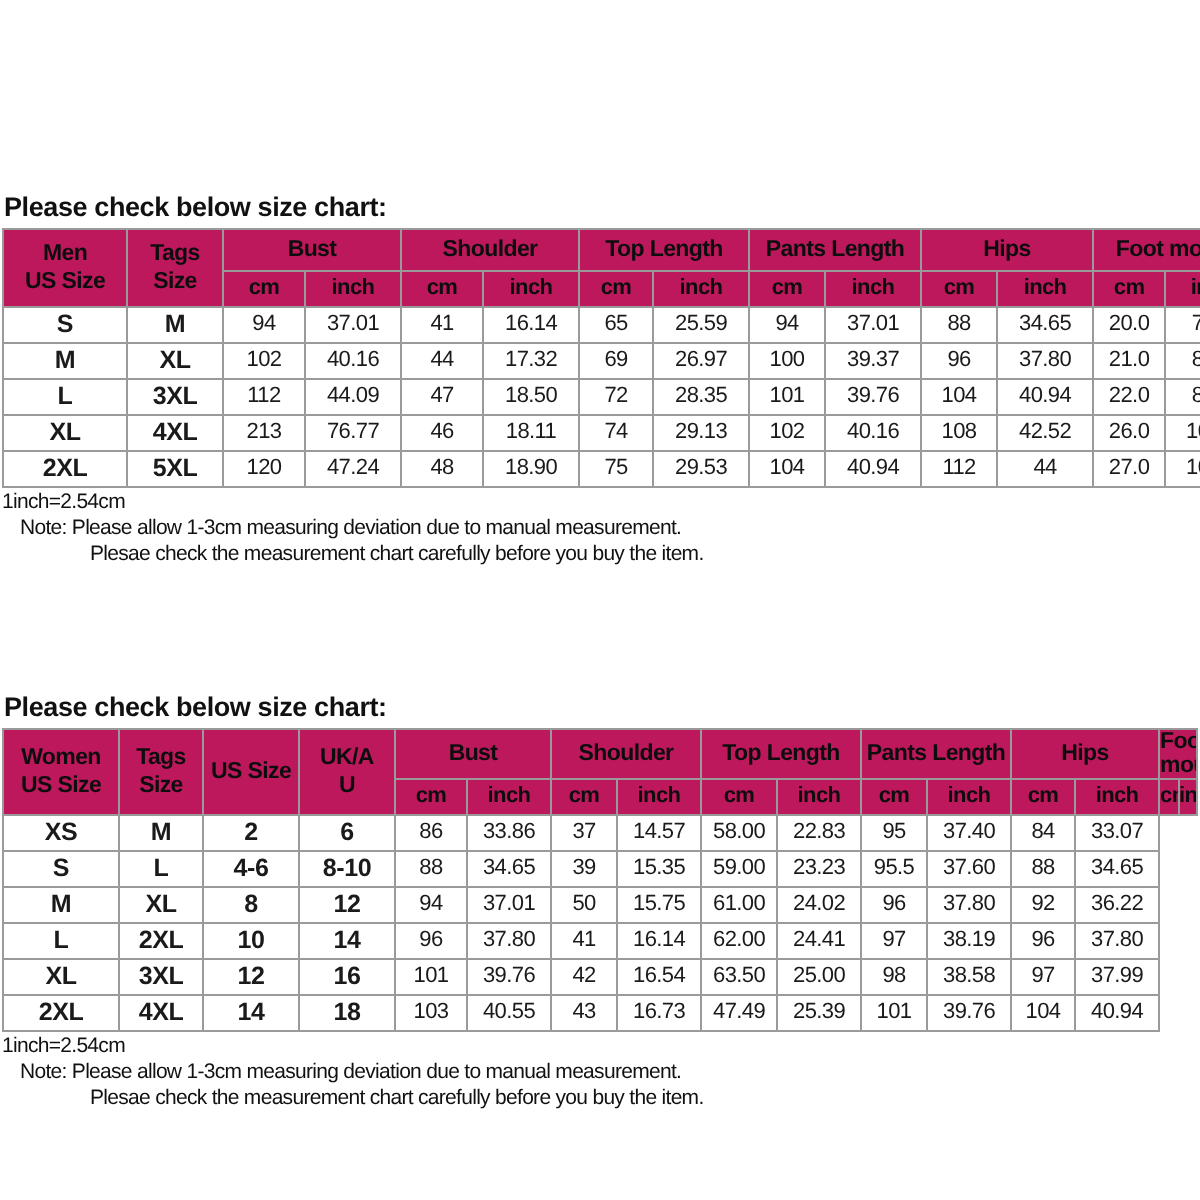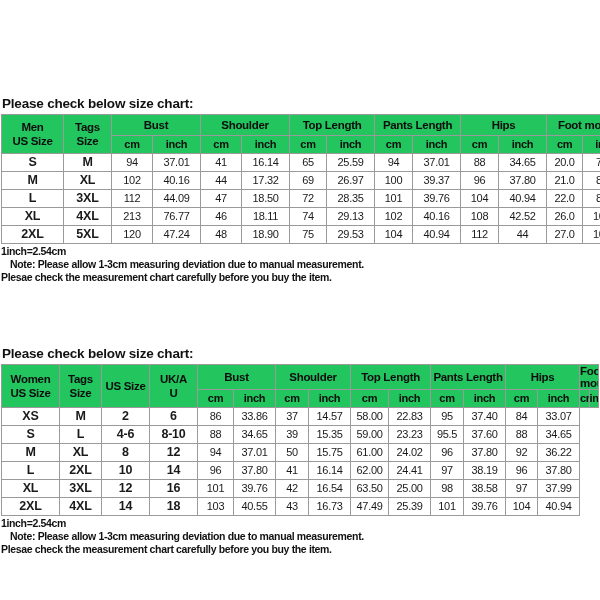--- a/index.html
+++ b/index.html
@@ -45,21 +45,21 @@
   table.size-table th,
   table.size-table td {
     border: 1px solid #9a9a9a;
     text-align: center;
     vertical-align: middle;
     padding: 0;
     line-height: 1.05;
     overflow: hidden;
   }
   table.size-table thead th {
-    background: #22c55e;
+    background: #be185d;
     font-weight: bold;
     font-size: 11.5px;
     letter-spacing: -0.3px;
     color: #0d0d0d;
   }
   th.unit-cell {
     font-weight: normal;
     font-size: 11px !important;
     height: 17px;
     letter-spacing: 0px;
@@ -78,27 +78,27 @@
     font-weight: bold;
     font-size: 12.5px;
     letter-spacing: -0.2px;
   }
 
   .notes {
     padding: 1px 0 0 1px;
     font-size: 10.5px;
     line-height: 13px;
     color: #111;
-    font-weight: bold;
+    font-weight: normal;
     letter-spacing: -0.35px;
     white-space: nowrap;
   }
   .notes .n1 { padding-left: 0px; }
   .notes .n2 { padding-left: 9px; }
-  .notes .n3 { padding-left: 0px; }
+  .notes .n3 { padding-left: 0px; margin-left: 44px; }
 </style>
 </head>
 <body>
 
 <div class="page">
 
   <div class="block-men">
     <div class="chart-title">Please check below size chart:</div>
 
     <table class="size-table">

